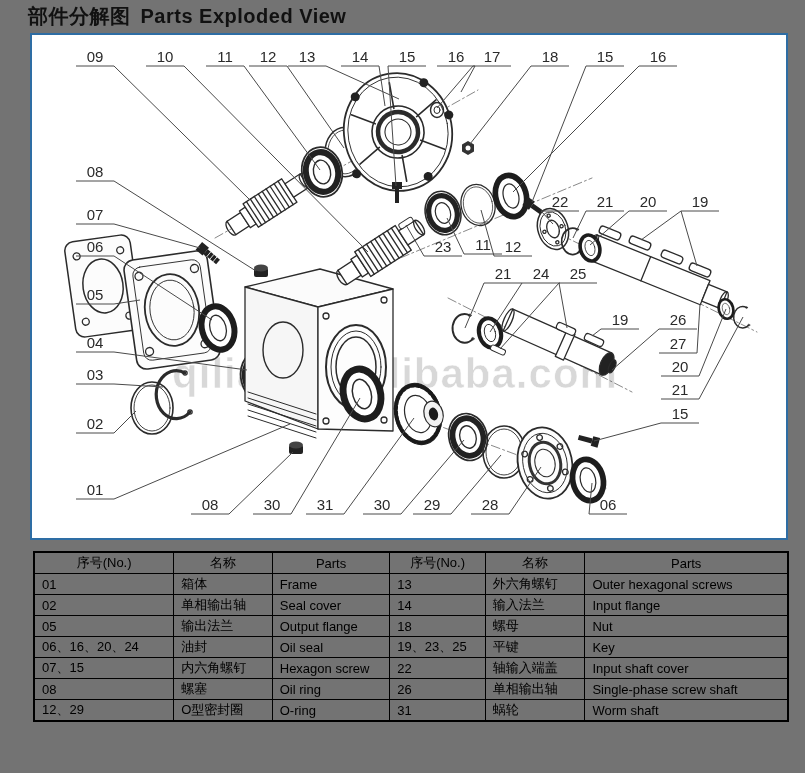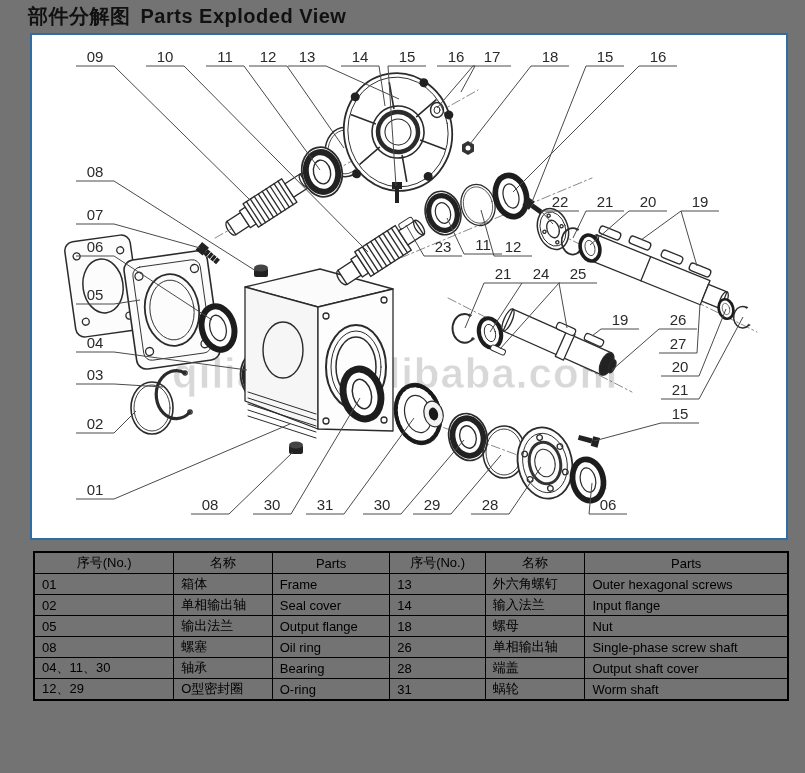--- a/index.html
+++ b/index.html
@@ -512,36 +512,44 @@
           </tr>
           <tr>
             <td>05</td>
             <td>输出法兰</td>
             <td>Output flange</td>
             <td>18</td>
             <td>螺母</td>
             <td>Nut</td>
           </tr>
           <tr>
+            <td>06、16、20、24</td>
+            <td>油封</td>
+            <td>Oil seal</td>
+            <td>19、23、25</td>
+            <td>平键</td>
+            <td>Key</td>
+          </tr>
+          <tr>
+            <td>07、15</td>
+            <td>内六角螺钉</td>
+            <td>Hexagon screw</td>
+            <td>22</td>
+            <td>轴输入端盖</td>
+            <td>Input shaft cover</td>
+          </tr>
+          <tr>
             <td>08</td>
             <td>螺塞</td>
             <td>Oil ring</td>
             <td>26</td>
             <td>单相输出轴</td>
             <td>Single-phase screw shaft</td>
           </tr>
           <tr>
-            <td>04、11、30</td>
-            <td>轴承</td>
-            <td>Bearing</td>
-            <td>28</td>
-            <td>端盖</td>
-            <td>Output shaft cover</td>
-          </tr>
-          <tr>
             <td>12、29</td>
             <td>O型密封圈</td>
             <td>O-ring</td>
             <td>31</td>
             <td>蜗轮</td>
             <td>Worm shaft</td>
           </tr>
         </tbody>
     </table>
   </div>

